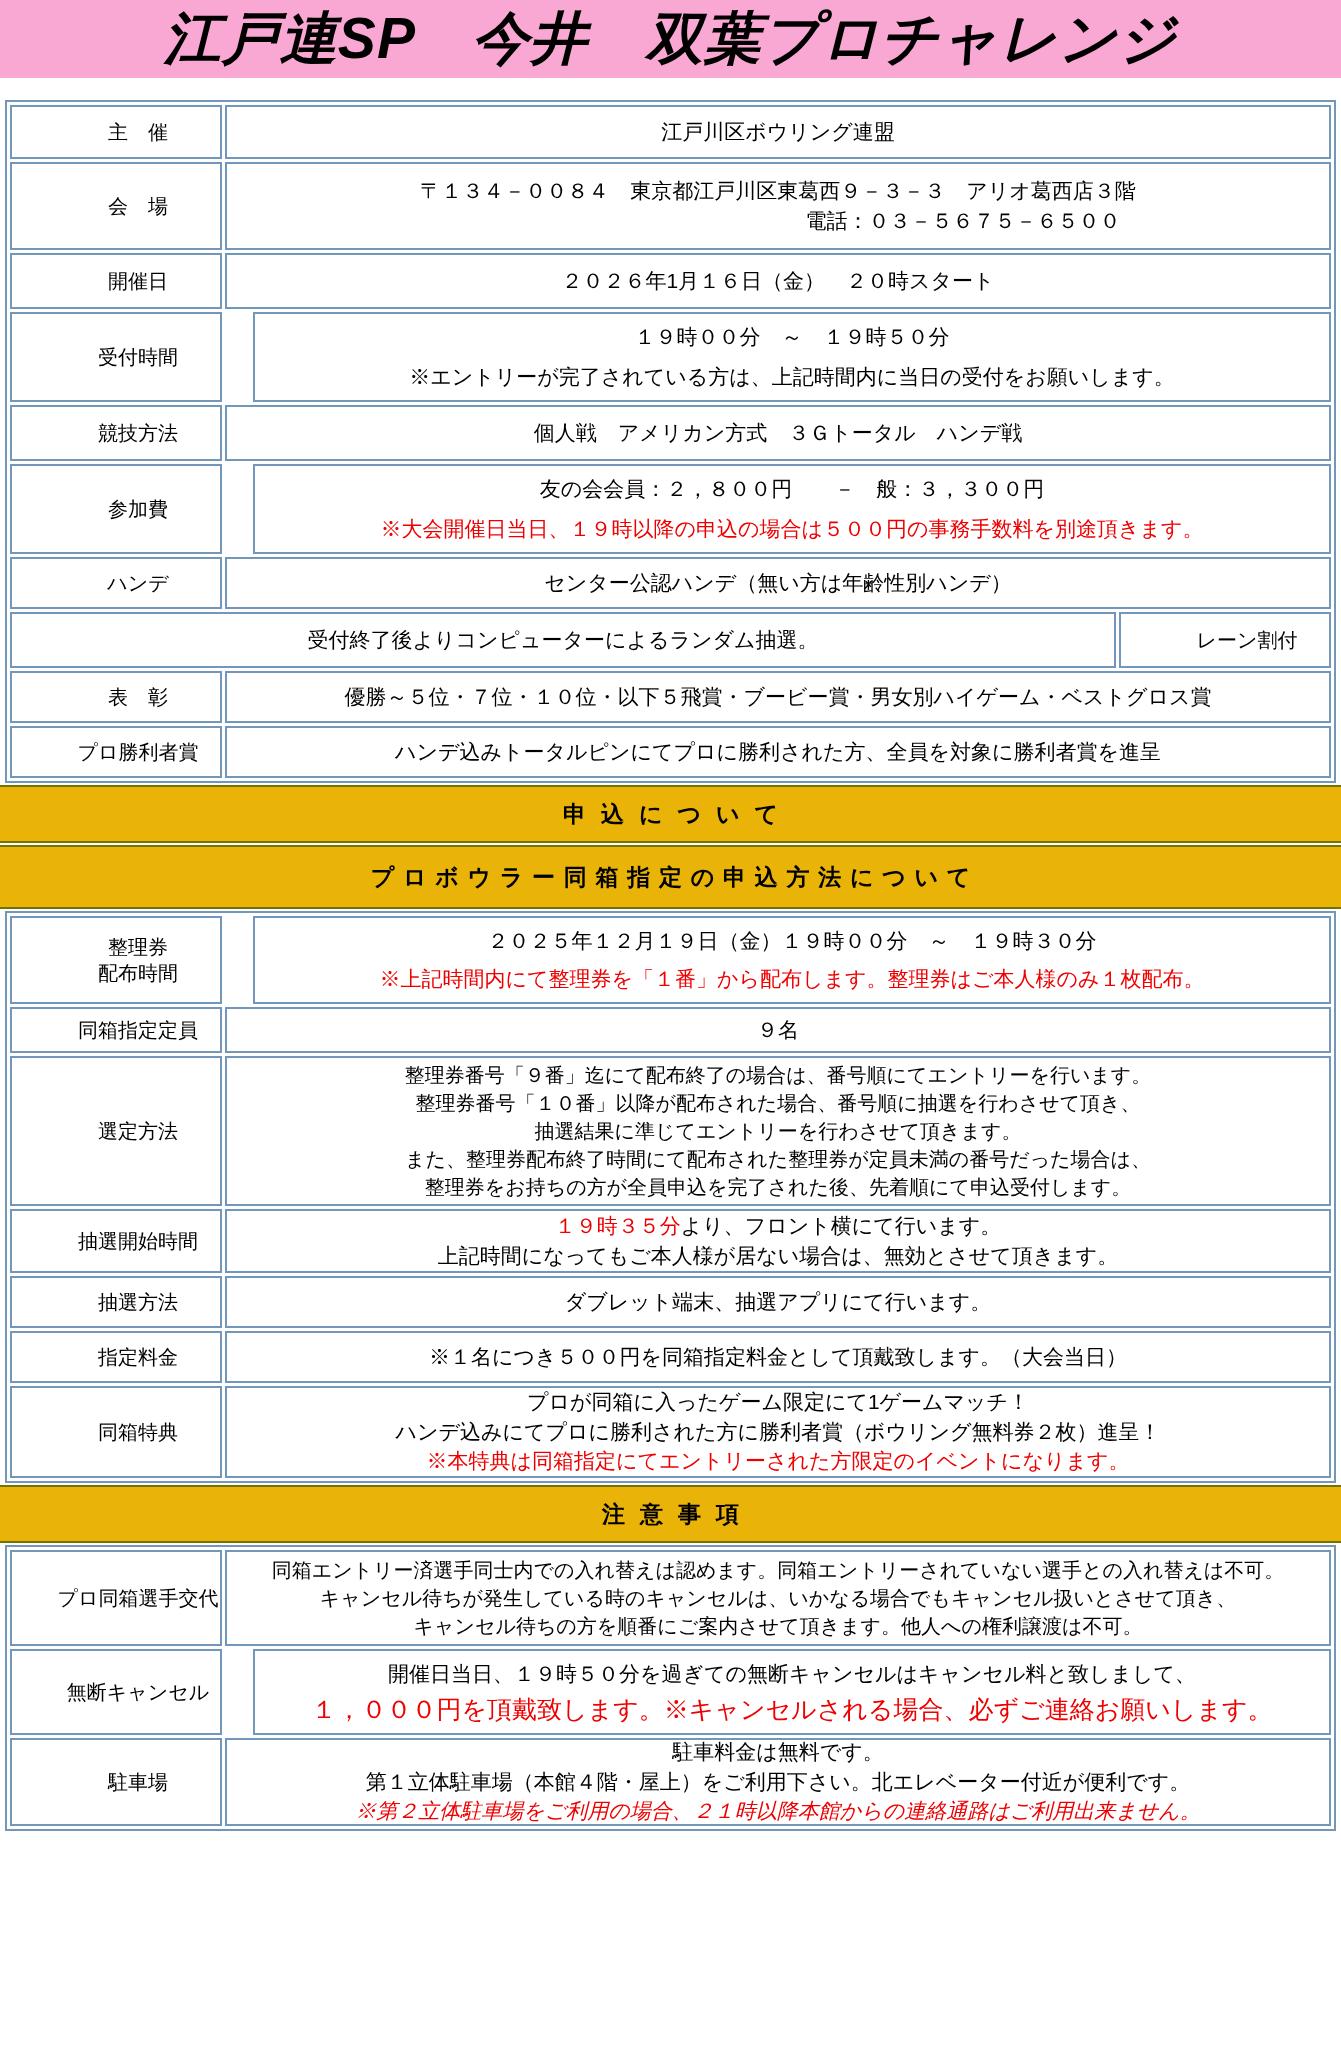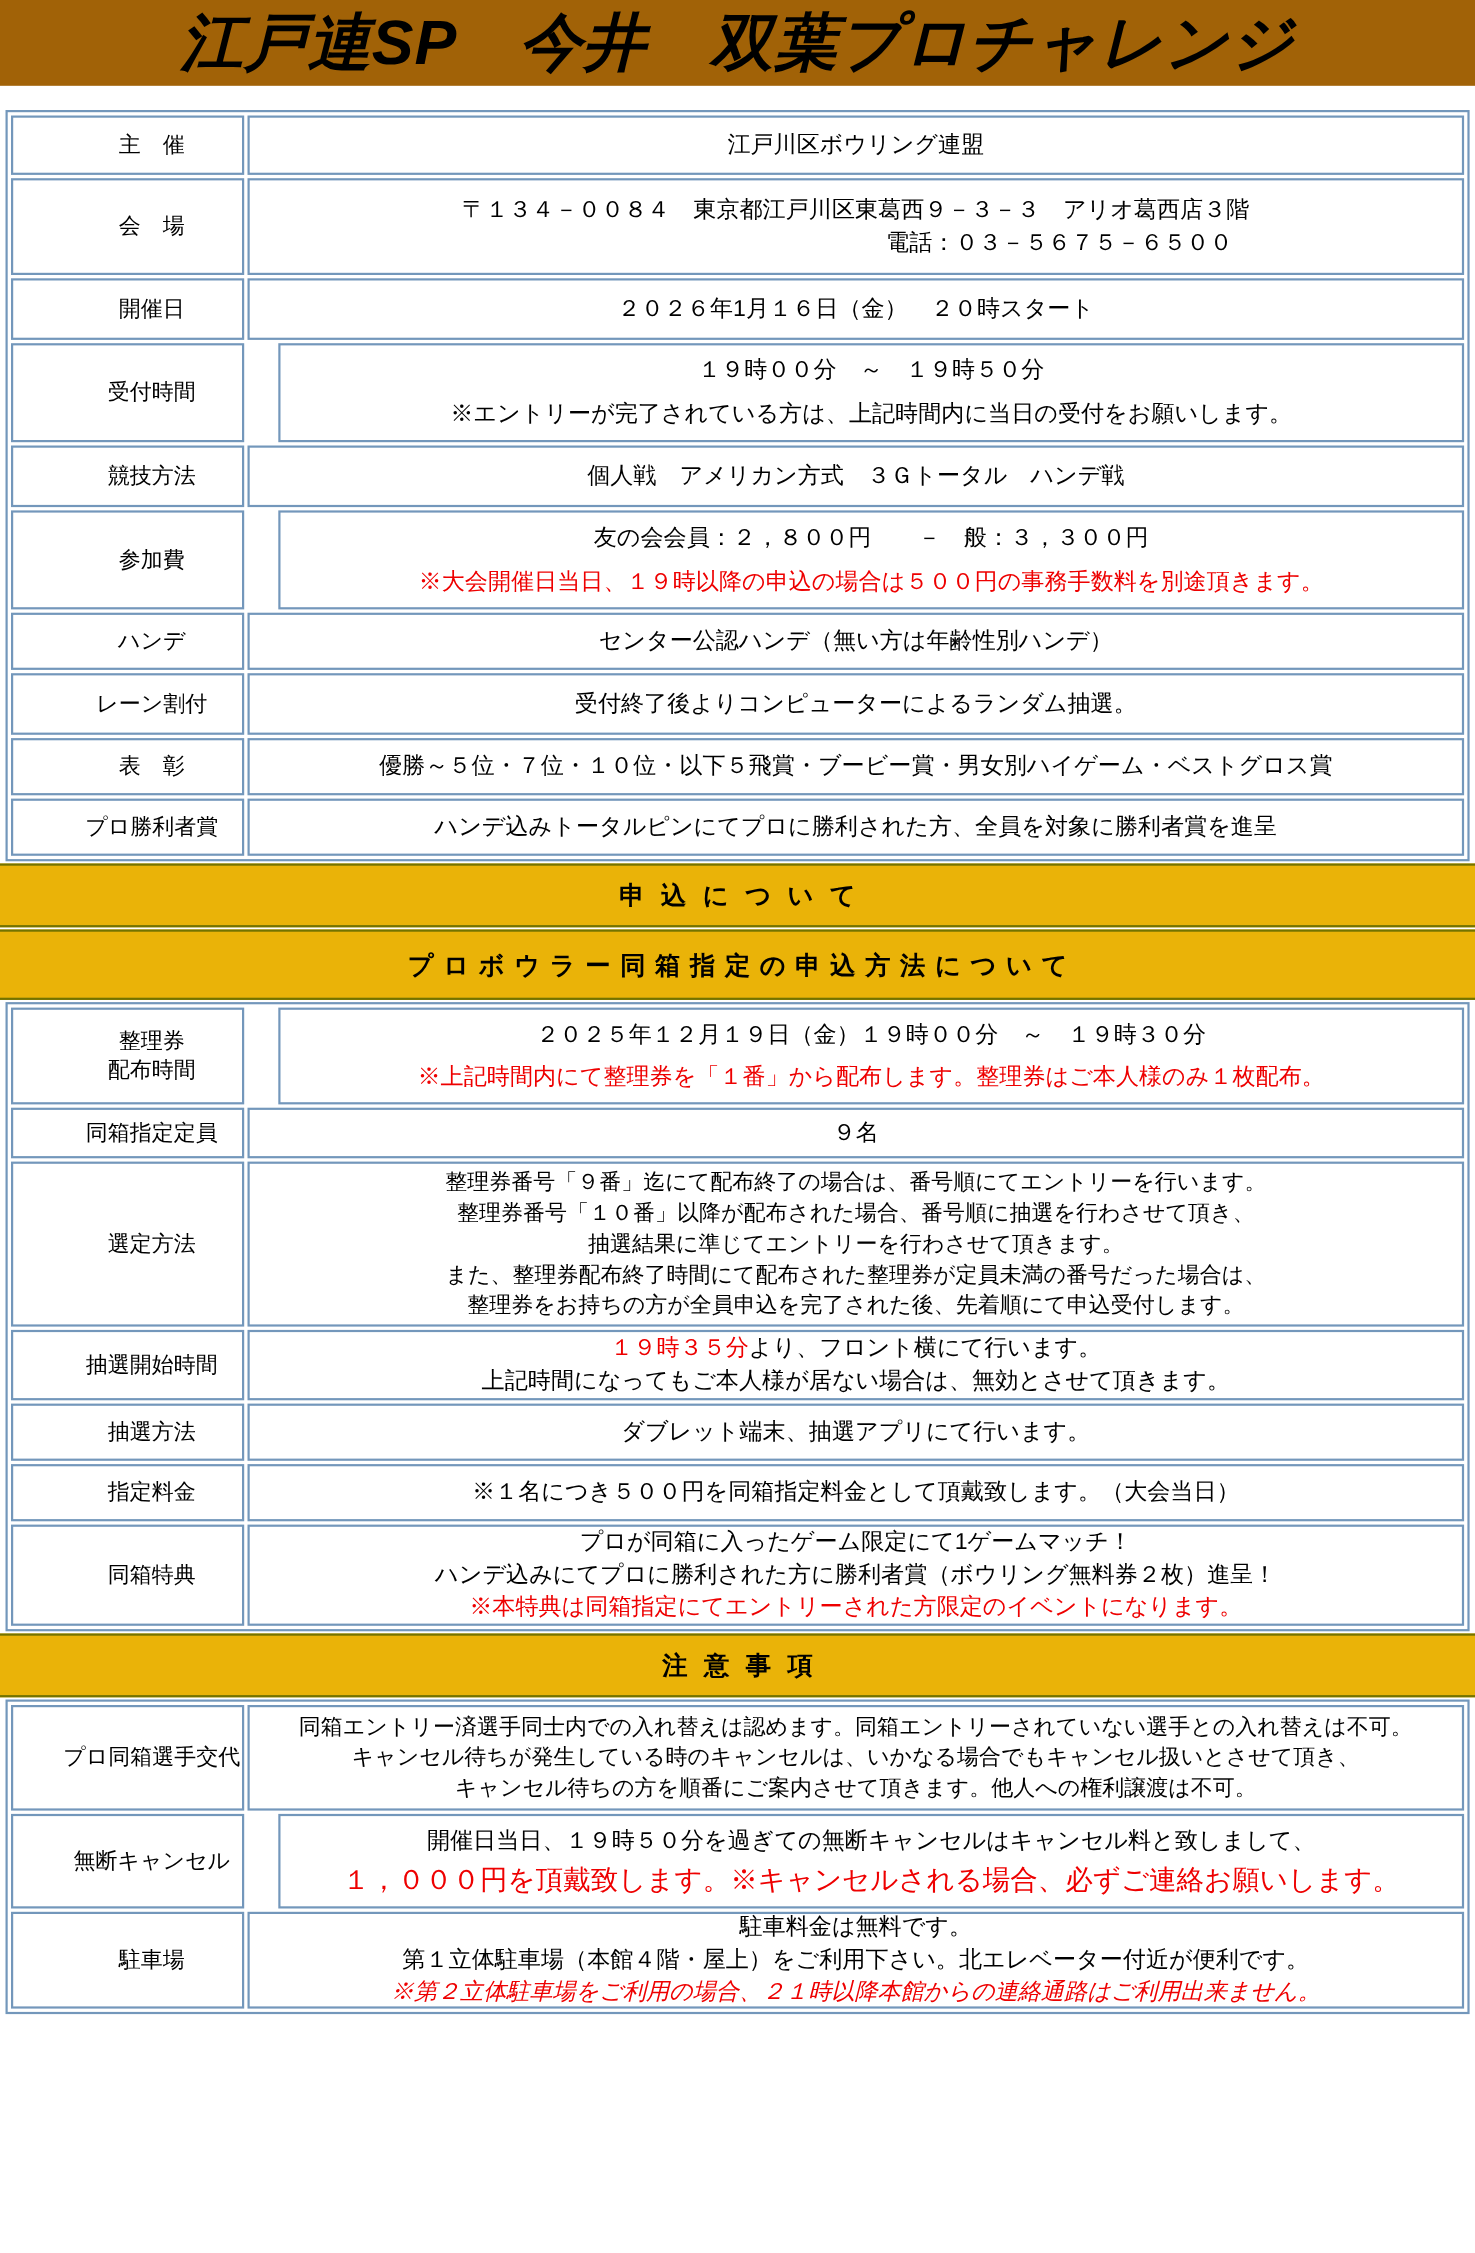--- a/index.html
+++ b/index.html
@@ -2,21 +2,21 @@
 <html><head>
 <meta charset="utf-8">
 <style>
   html,body { margin:0; padding:0; background:#ffffff; }
   .page {
     width:1341px; height:2048px; background:#ffffff; overflow:hidden;
     font-family:"Liberation Sans", sans-serif; color:#000;
   }
   
   .title-bar {
-    width:100%; height:78px; background:#a16207;
+    width:100%; height:78px; background:#f9a8d4;
     display:flex; align-items:center; justify-content:center;
     margin-bottom:22px;
   }
   .title-text {
     font-size:57px; font-weight:bold; font-style:italic;
     letter-spacing:1px; white-space:nowrap;
   }
   
   .section {
     margin:0 5px 2px 5px; border:2px solid #7397BB;
@@ -105,24 +105,24 @@
         <div class="line red">※大会開催日当日、１９時以降の申込の場合は５００円の事務手数料を別途頂きます。</div>
       </div>
     </div>
     <div class="row h52">
       <div class="cell label-cell">ハンデ</div>
       <div class="cell content-cell">
         <div class="line">センター公認ハンデ（無い方は年齢性別ハンデ）</div>
       </div>
     </div>
     <div class="row h56">
+      <div class="cell content-cell">
+        <div class="line">受付終了後よりコンピューターによるランダム抽選。</div>
+      </div>
       <div class="cell label-cell">レーン割付</div>
-      <div class="cell content-cell">
-        <div class="line">受付終了後よりコンピューターによるランダム抽選。</div>
-      </div>
     </div>
     <div class="row h52">
       <div class="cell label-cell">表　彰</div>
       <div class="cell content-cell">
         <div class="line">優勝～５位・７位・１０位・以下５飛賞・ブービー賞・男女別ハイゲーム・ベストグロス賞</div>
       </div>
     </div>
     <div class="row h52">
       <div class="cell label-cell">プロ勝利者賞</div>
       <div class="cell content-cell">

